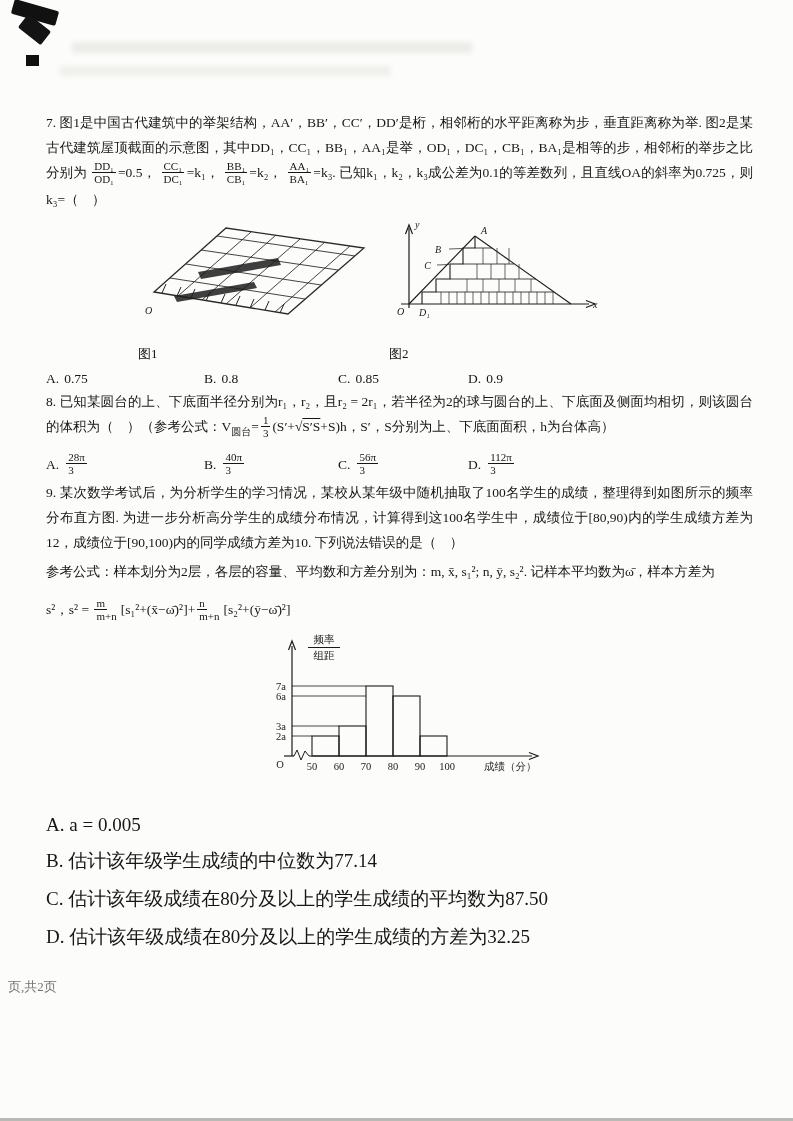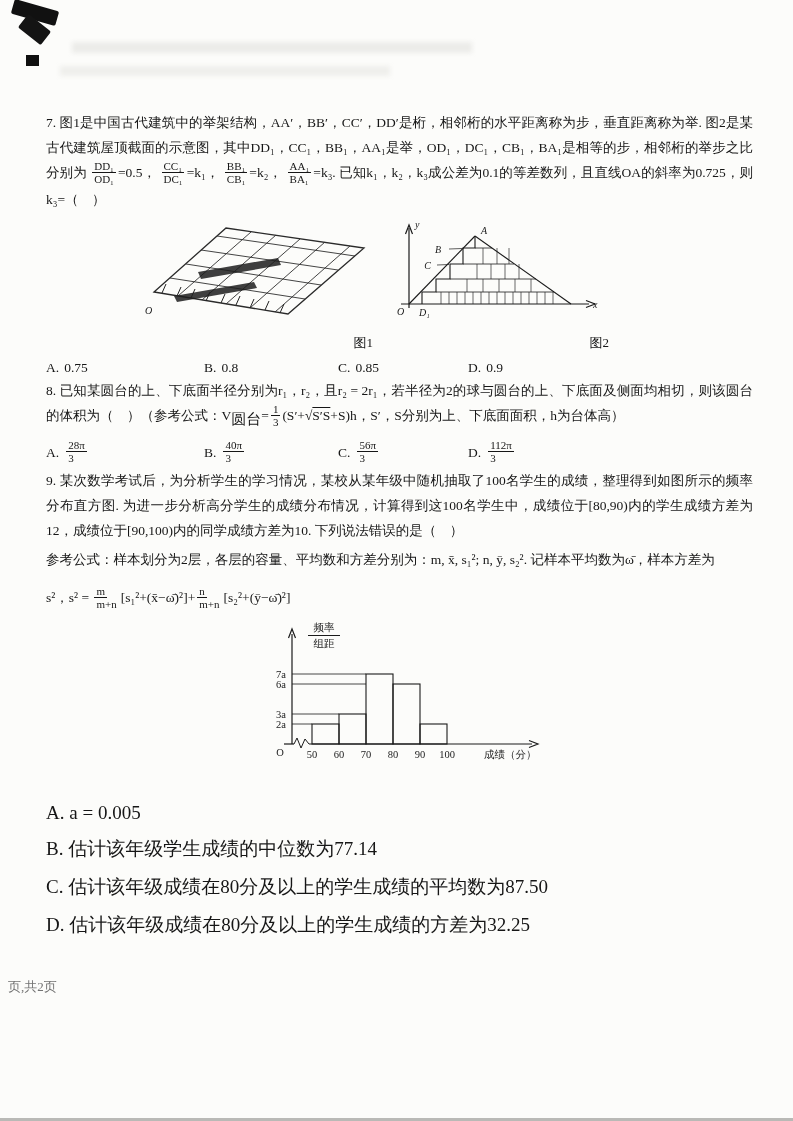--- a/index.html
+++ b/index.html
@@ -6,24 +6,24 @@
   html,body{width:793px;height:1121px}
   body{background:#d8d8d5;font-family:"Liberation Serif","DejaVu Serif",serif;color:#161616}
   .sheet{position:relative;width:793px;height:1121px;background:#fcfcfa;overflow:hidden}
   .content{position:absolute;left:46px;right:40px;top:110px}
   p.stem{font-size:13.5px;line-height:25px;text-align:justify;margin:0 0 4px}
   .mt6{margin-top:6px}
   .frac{display:inline-flex;flex-direction:column;align-items:flex-start;vertical-align:middle;line-height:1.15;font-size:11px;margin:0 2px;transform:translateY(-1px)}
   .frac .fn{border-bottom:1px solid #161616;padding:0 2px}
   .frac .fd{padding:0 2px}
   .frac.big{font-size:11px}
-  sub.vsub{font-size:15px}
+  sub.vsub{font-size:10px}
   .ovl{text-decoration:overline}
   .fig-row{display:flex;align-items:flex-end;gap:16px;margin:4px 0 0 92px}
-  .fig .cap{text-align:right;font-size:13px;margin-top:2px}
+  .fig .cap{text-align:left;font-size:13px;margin-top:13px}
   .opt-row{display:grid;grid-template-columns:158px 134px 130px 1fr;font-size:13.5px;margin:8px 0 2px}
   .opt{display:flex;align-items:center;gap:5px}
   p.formula{font-size:13.5px;line-height:28px;margin:12px 0 2px}
   .hist{margin:4px 0 0 186px}
   .vopts{margin-top:32px;font-size:19px}
   .vopt{margin-bottom:12px}
   .footer{position:absolute;left:8px;top:978px;font-size:13px;color:#737373}
   svg{font-family:"Liberation Serif","DejaVu Serif",serif}
   .t{font-size:10.5px;fill:#1a1a1a}
   .fl{font-size:10px;font-style:italic;fill:#1a1a1a}

